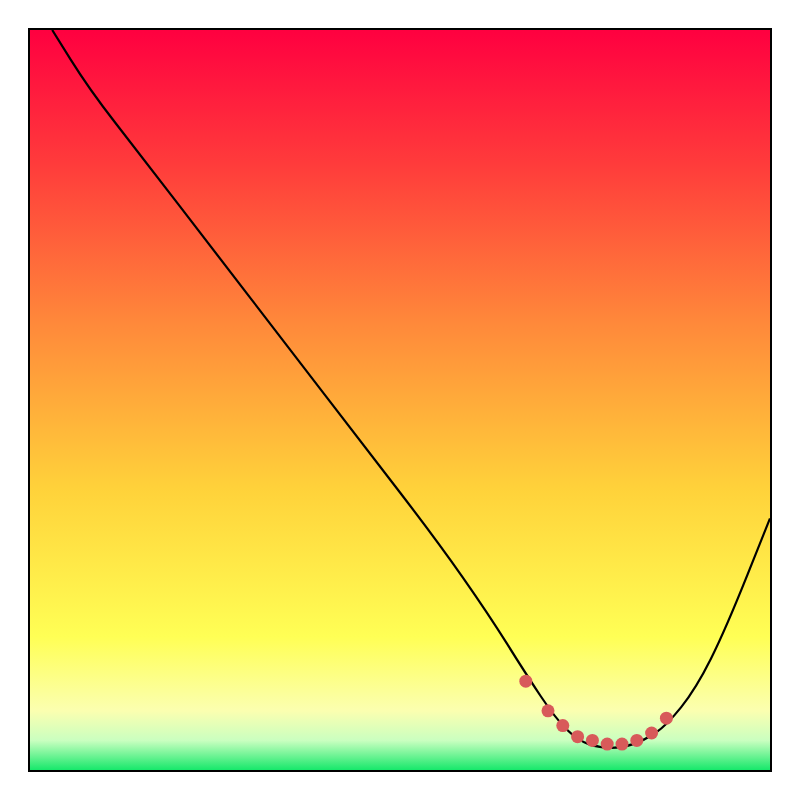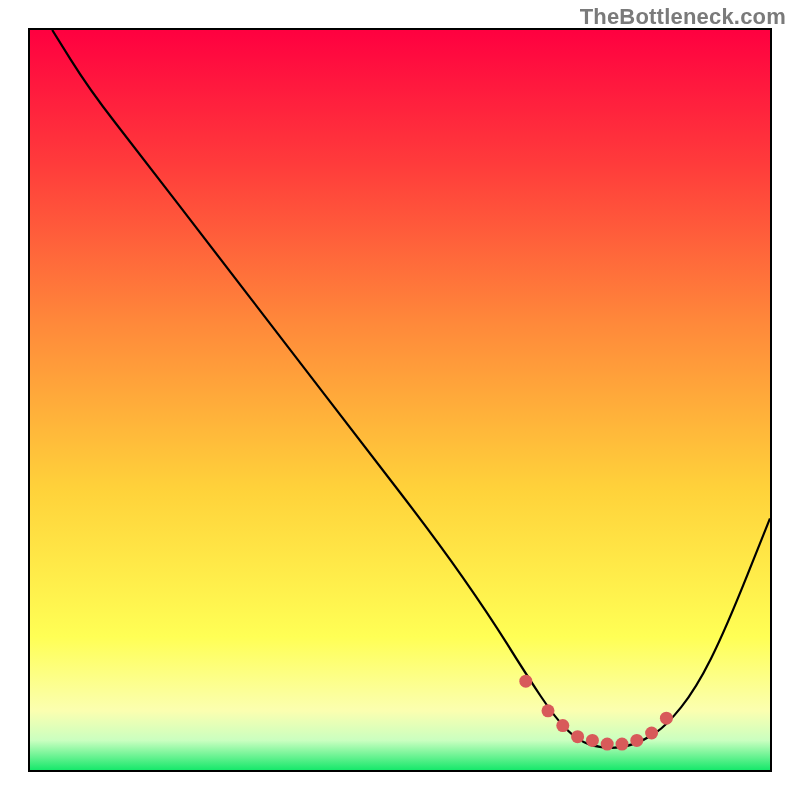--- a/index.html
+++ b/index.html
@@ -38,21 +38,20 @@
   svg.chart-svg {
     display: block;
     width: 100%;
     height: 100%;
   }
 </style>
 </head>
 <body>
 <div class="frame">
 
-  <div class="watermark">TheBottleneck.com</div>
 
   <div class="plot-area">
     <svg class="chart-svg" viewBox="0 0 740 740" preserveAspectRatio="none">
       <defs>
         <linearGradient id="bgGrad" x1="0" y1="0" x2="0" y2="1">
           <stop id="g0" offset="0%" stop-color="#ff0040"></stop>
           <stop id="g1" offset="18%" stop-color="#ff3b3b"></stop>
           <stop id="g2" offset="40%" stop-color="#ff8a3a"></stop>
           <stop id="g3" offset="62%" stop-color="#ffd23a"></stop>
           <stop id="g4" offset="82%" stop-color="#ffff55"></stop>

